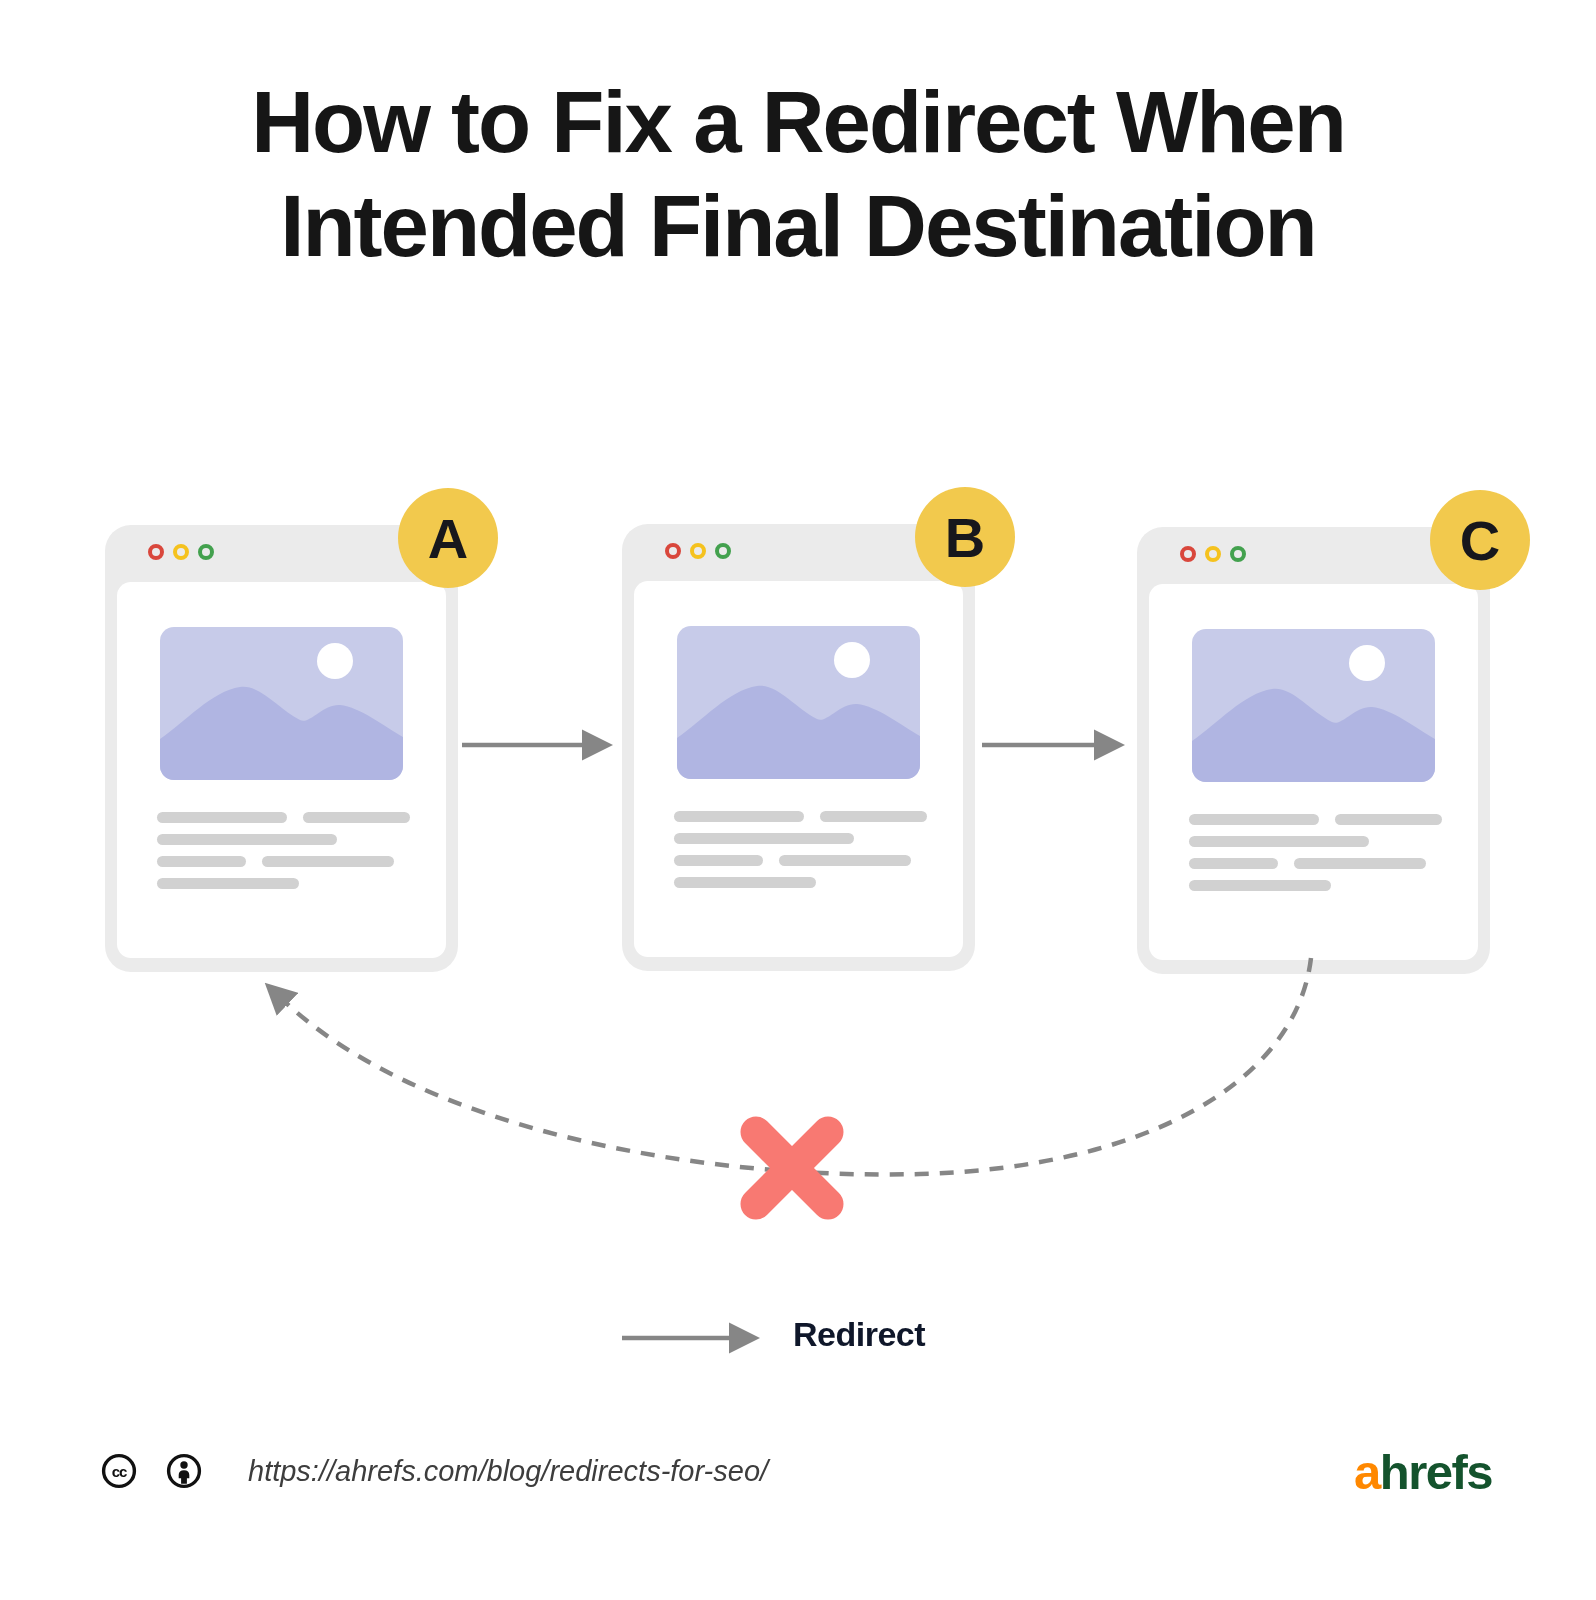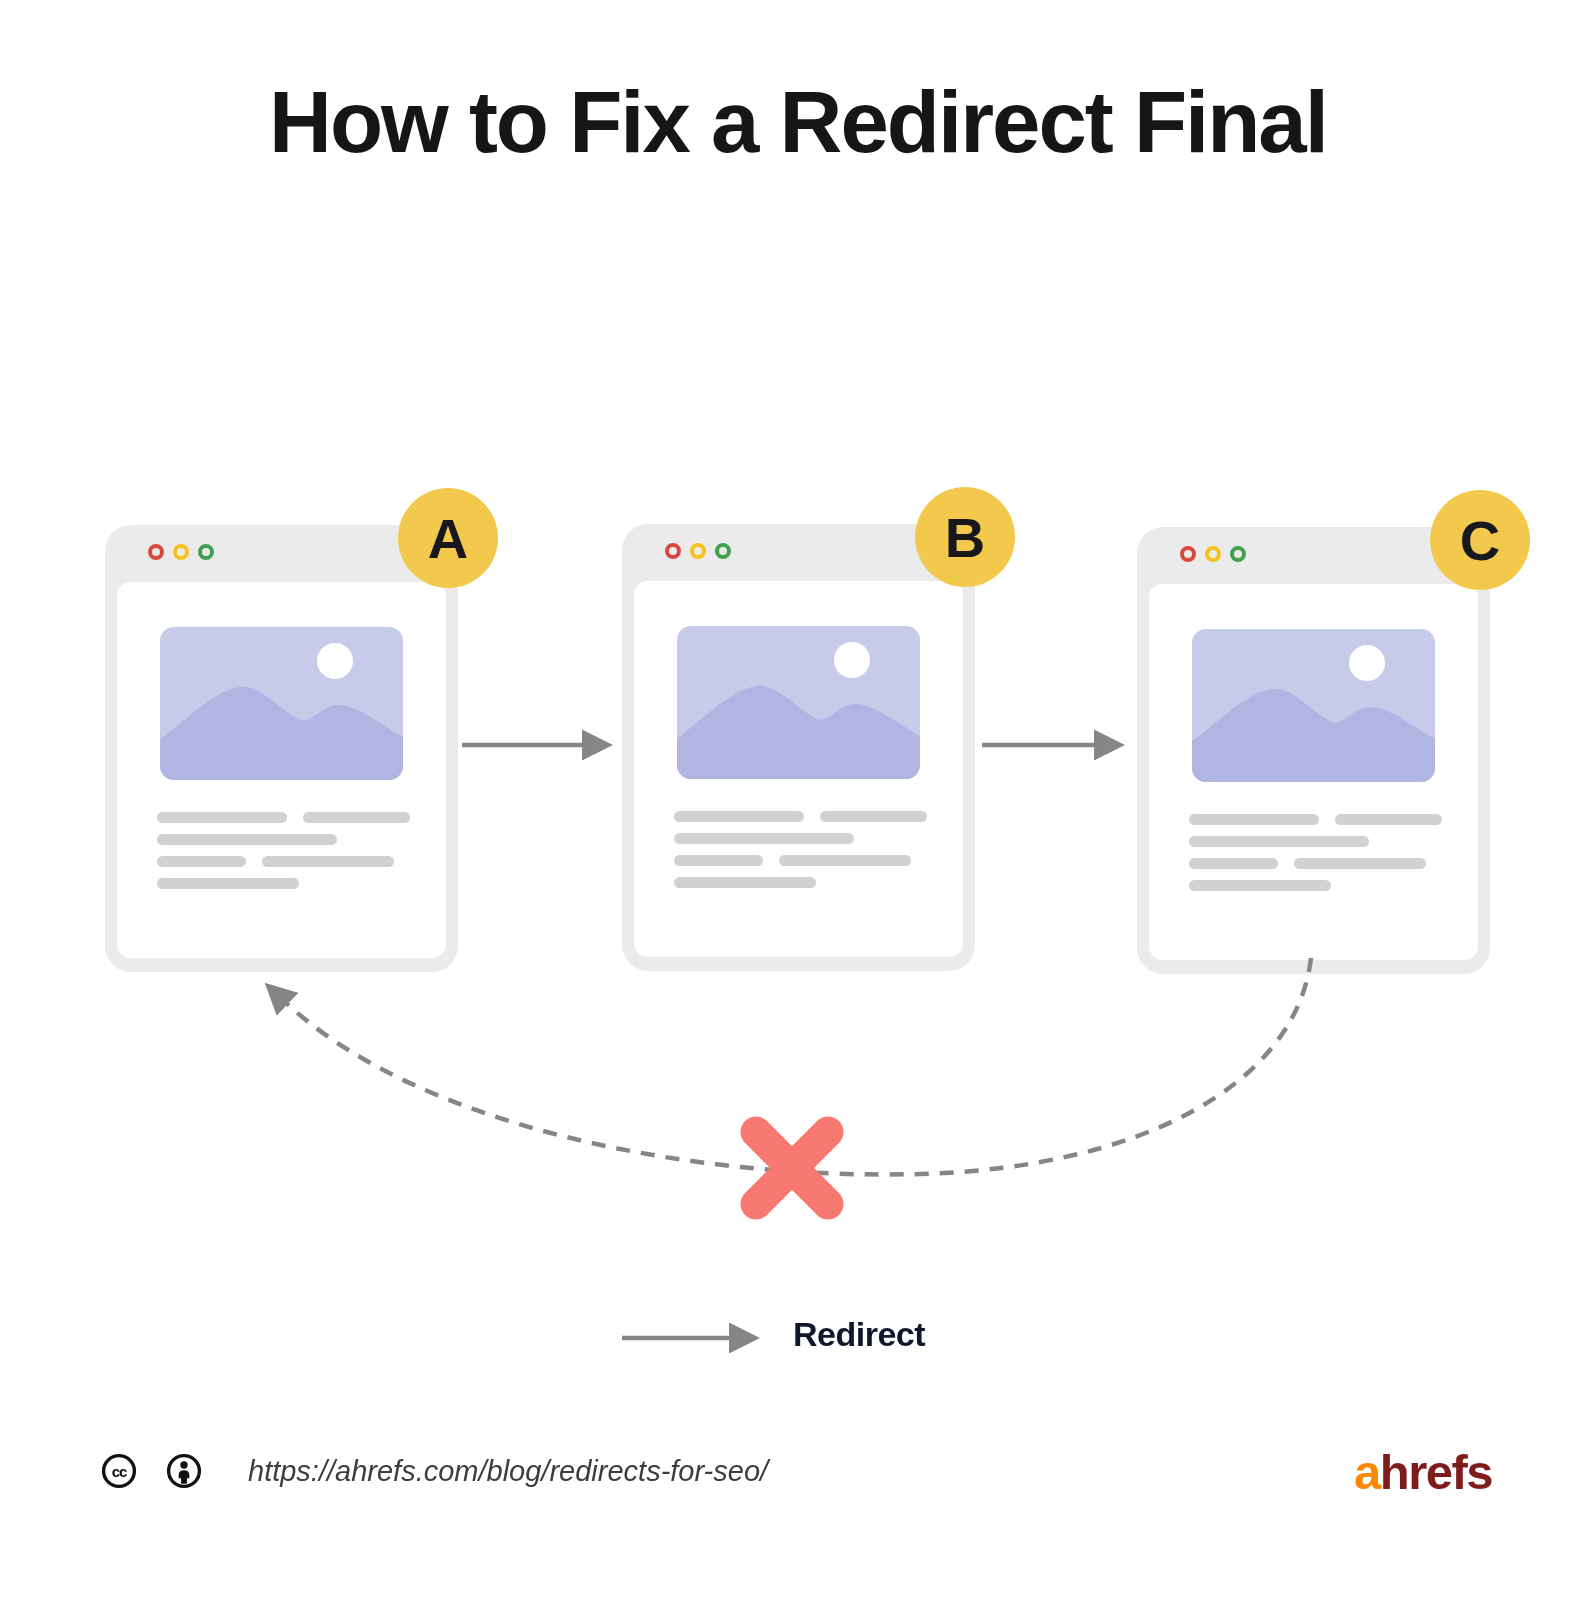--- a/index.html
+++ b/index.html
@@ -51,29 +51,30 @@
     position:absolute;left:793px;top:1315px;font-size:34px;font-weight:700;color:#0f172a;
     letter-spacing:-0.5px;
   }
   
   .footer{position:absolute;left:100px;top:1452px;display:flex;align-items:center;gap:27px;}
   .footer .url{font-size:29px;color:#3d3d3d;margin-left:18px;letter-spacing:0;font-style:italic;}
   .brand-logo{
     position:absolute;left:1354px;top:1444px;font-size:49px;font-weight:700;letter-spacing:-1.5px;
   }
   .brand-logo .o{color:#FF8800;}
-  .brand-logo .b{color:#7f1d1d;}
+  .brand-logo .b{color:#14532d;}
 </style>
 </head>
 <body>
 
 <div class="canvas">
 
   <h1 class="title">
-    <span>How to Fix a Redirect Final</span>
+    <span>How to Fix a Redirect When</span>
+    <span>Intended Final Destination</span>
   </h1>
 
   <div class="browser-window win-a">
     <div class="traffic">
       <span class="dot red"></span>
       <span class="dot yellow"></span>
       <span class="dot green"></span>
     </div>
     <div class="win-body">
       <div class="img-ph">

